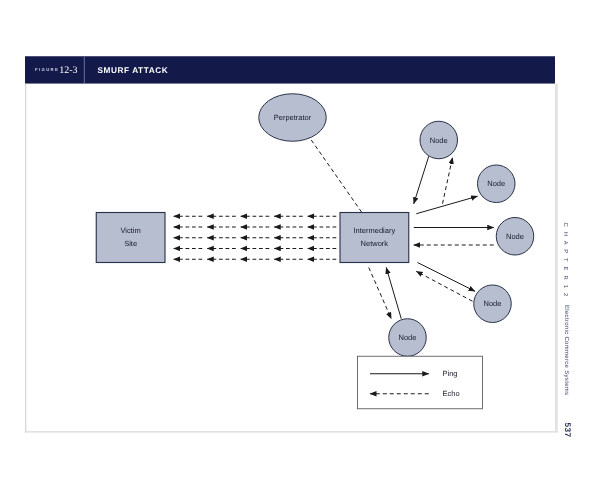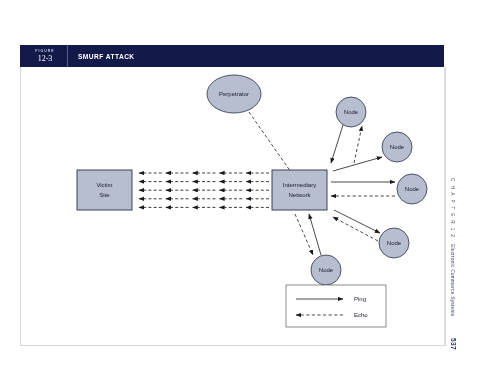--- a/index.html
+++ b/index.html
@@ -30,21 +30,21 @@
     top: 45px;
     width: 424px;
     height: 22px;
     background: #131a4a;
     display: flex;
     align-items: stretch;
   }
   #figure-number-block {
     width: 38px;
     display: flex;
-    flex-direction: column;
+    flex-direction: row;
     align-items: center;
     justify-content: center;
     border-right: 1px solid #55608f;
     padding: 0 3px 0 6px;
   }
   #figure-word {
     color: #c9cee4;
     font-size: 3.4px;
     letter-spacing: 1.1px;
     line-height: 5px;

